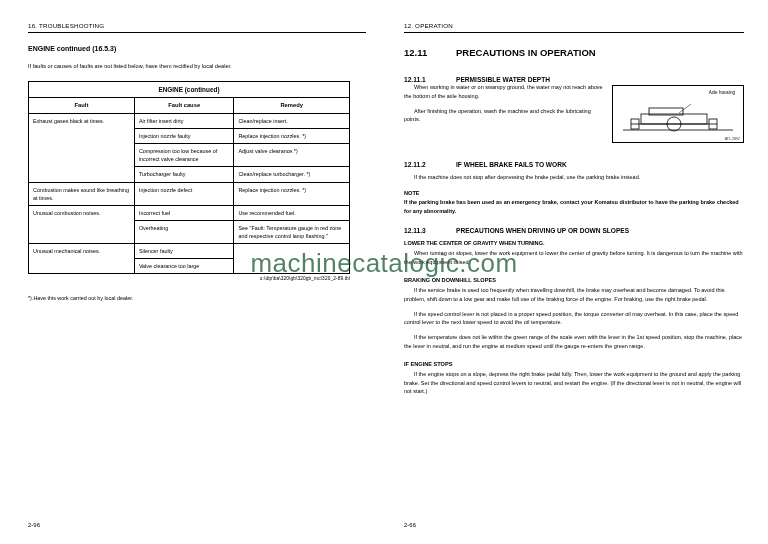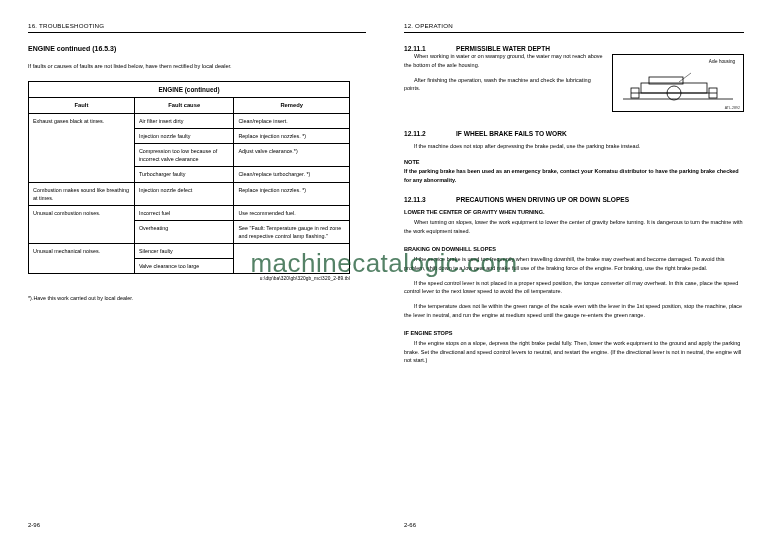--- a/index.html
+++ b/index.html
@@ -252,20 +252,24 @@
     <div class="code-line">u:\dtp\ba\320\gb\320gb_mc\320_2-89.tbl</div>
 
     <div class="footnote">*).Have this work carried out by local dealer.</div>
 
     <div class="pagenum pagenum-left">2-96</div>
   </div>
 
   <div class="page page-right">
     <div class="hdr hdr-right">12. OPERATION</div>
 
+    <div class="big-title">
+      <span class="num">12.11</span>
+      <span class="txt">PRECAUTIONS IN OPERATION</span>
+    </div>
 
     <div class="clearfix">
       <div class="two-col-head">
         <span class="num">12.11.1</span>
         <span class="txt">PERMISSIBLE WATER DEPTH</span>
       </div>
 
       <div class="fig-box">
         <svg class="fig-svg" viewBox="0 0 130 56">
           <line x1="10" y1="44" x2="120" y2="44" stroke="#000" stroke-width="0.8"></line>

